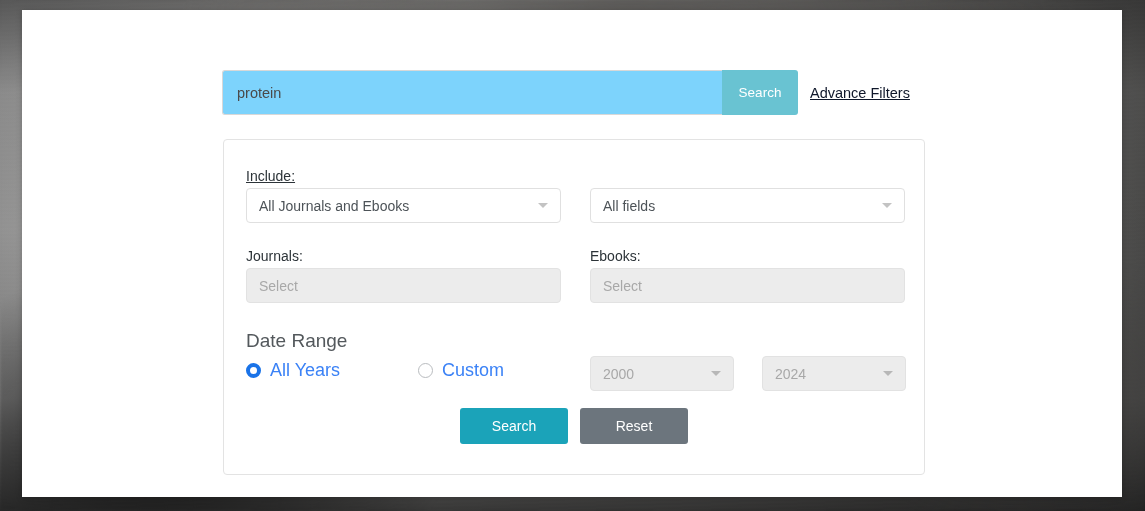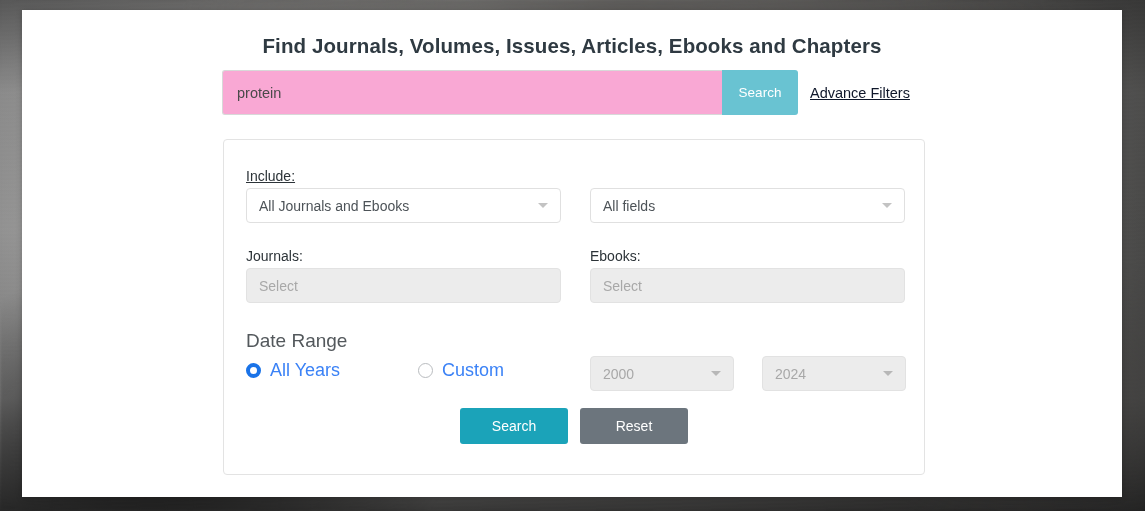--- a/index.html
+++ b/index.html
@@ -56,21 +56,21 @@
   .search-input {
     width: 500px; height: 45px;
     border: 1px solid #d8d8d8;
     border-right: none;
     border-radius: 3px 0 0 3px;
     padding: 0 14px;
     font-size: 14.5px;
     color: #4a4a4a;
     font-family: "Liberation Sans", sans-serif;
     outline: none;
-    background: #f9a8d4;
+    background: #7dd3fc;
   }
   .search-input::placeholder { color: #a9a9a9; }
   .search-btn-top {
     width: 76px; height: 45px;
     background: #69c3d2;
     border: none;
     border-radius: 0 3px 3px 0;
     color: #ffffff;
     font-size: 13.5px;
     cursor: pointer;
@@ -181,21 +181,20 @@
   .btn-search { background: #1ba3b9; }
   .btn-reset  { background: #6c757d; }
 </style>
 </head>
 <body>
 
 <div class="bg-texture"></div>
 
 <div class="panel">
 
-  <div class="page-title">Find Journals, Volumes, Issues, Articles, Ebooks and Chapters</div>
 
   <div class="search-row">
     <input class="search-input" type="text" value="protein" placeholder="" style="">
     <button class="search-btn-top">Search</button>
     <span class="adv-filters">Advance Filters</span>
   </div>
 
   <div class="filter-card">
 
     <div class="lbl" style="left:22px; top:28px;text-decoration:underline;">Include:</div>

